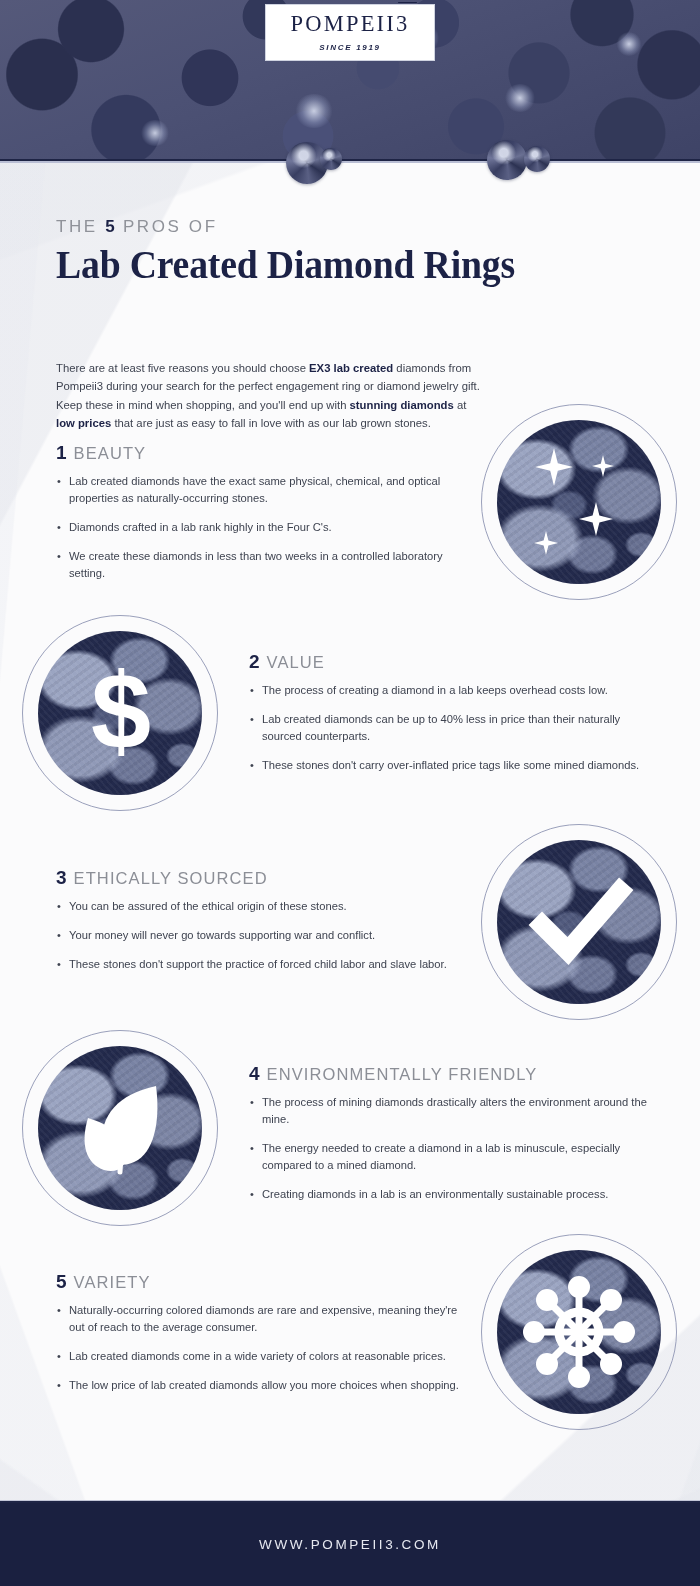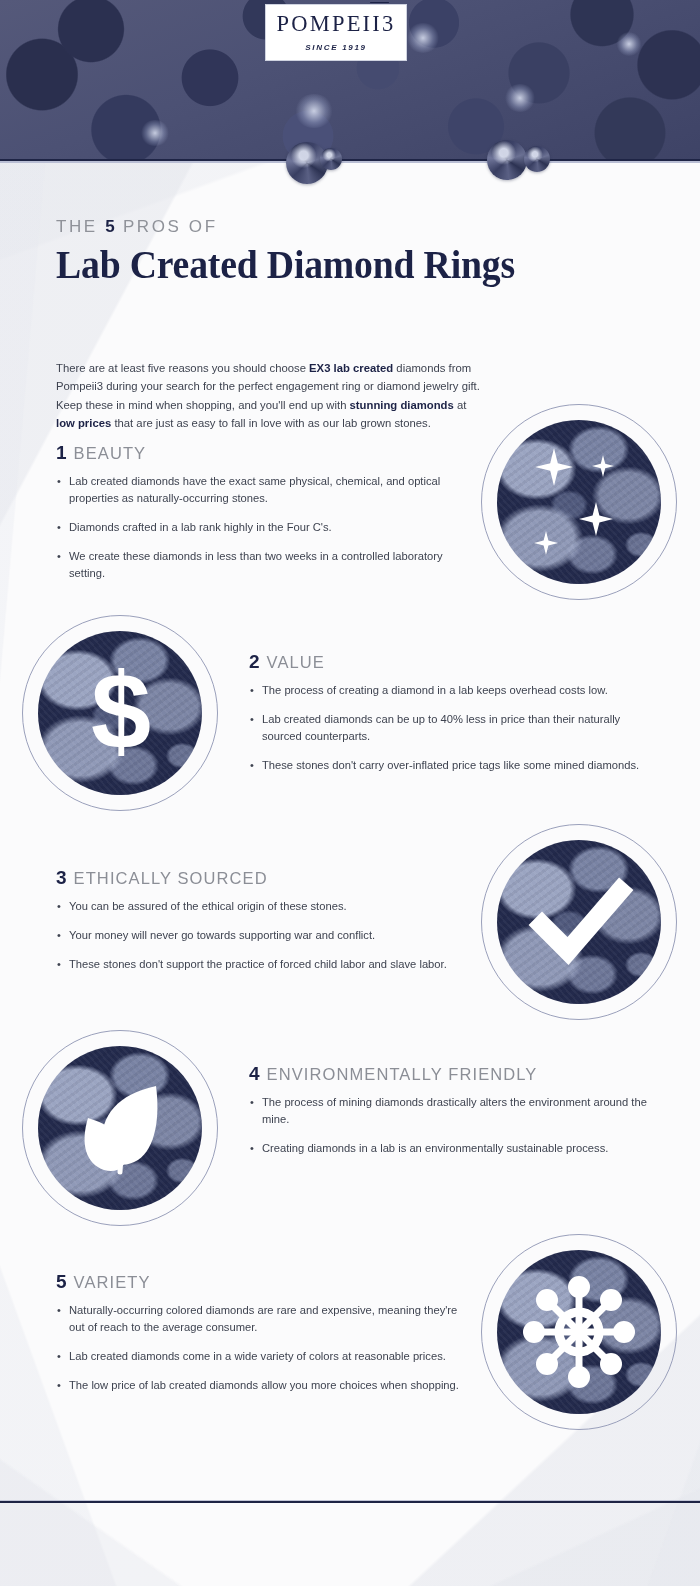--- a/index.html
+++ b/index.html
@@ -71,21 +71,21 @@
   .spill {
     position:absolute; border-radius:50%;
     background:
       radial-gradient(circle at 42% 32%, rgba(225,230,245,.9) 0 12%, transparent 34%),
       conic-gradient(from 20deg, #3c4267, #6b7193, #2c3252, #5a6084, #383e61, #70769a, #2f3555, #3c4267);
     box-shadow:0 1px 3px rgba(40,45,75,.35);
   }
 
   
   #logo-box {
-    position:absolute; top:4px; left:265px; width:142px; height:57px;
+    position:absolute; top:4px; left:265px; width:170px; height:57px;
     background:#ffffff;
     border:1px solid #cfd3e0;
     display:flex; flex-direction:column;
     align-items:center; justify-content:center;
     z-index:6;
   }
   #logo-word {
     font-family:"Liberation Serif", serif;
     font-size:22.5px; letter-spacing:2.2px; color:#1c2246;
     line-height:1; position:relative; white-space:nowrap;
@@ -308,20 +308,21 @@
     </div>
   </div>
 
   <div class="section" style="top:1064px;left:249px;width:400px;">
     <div class="sec-head">
       <span class="sec-num">4</span>
       <span class="sec-title">ENVIRONMENTALLY FRIENDLY</span>
     </div>
     <ul class="bullets">
       <li>The process of mining diamonds drastically alters the environment around the mine.</li>
+      <li>The energy needed to create a diamond in a lab is minuscule, especially compared to a mined diamond.</li>
       <li>Creating diamonds in a lab is an environmentally sustainable process.</li>
     </ul>
   </div>
   <div class="icon-wrap" style="top:1030px;left:22px;">
     <div class="icon-ring"></div>
     <div class="icon-disc"></div>
     <div class="glyph">
       <svg width="112" height="112" viewBox="0 0 112 112">
         <path d="M92 14 C54 22 36 44 38 72 C40 92 58 98 74 88 C92 76 96 44 92 14 Z" fill="#ffffff"></path>
         <path d="M24 46 C16 72 22 92 40 98 C54 102 64 94 62 80 C59 62 44 52 24 46 Z" fill="#ffffff"></path>
@@ -365,13 +366,16 @@
           <circle cx="30" cy="30" r="11"></circle>
           <circle cx="94" cy="30" r="11"></circle>
           <circle cx="30" cy="94" r="11"></circle>
           <circle cx="94" cy="94" r="11"></circle>
         </g>
       </svg>
     </div>
   </div>
 
   <div id="footer-rule"></div>
+  <div id="footer">
+    <div id="footer-url">WWW.POMPEII3.COM</div>
+  </div>
 </div>
 
 </body></html>

